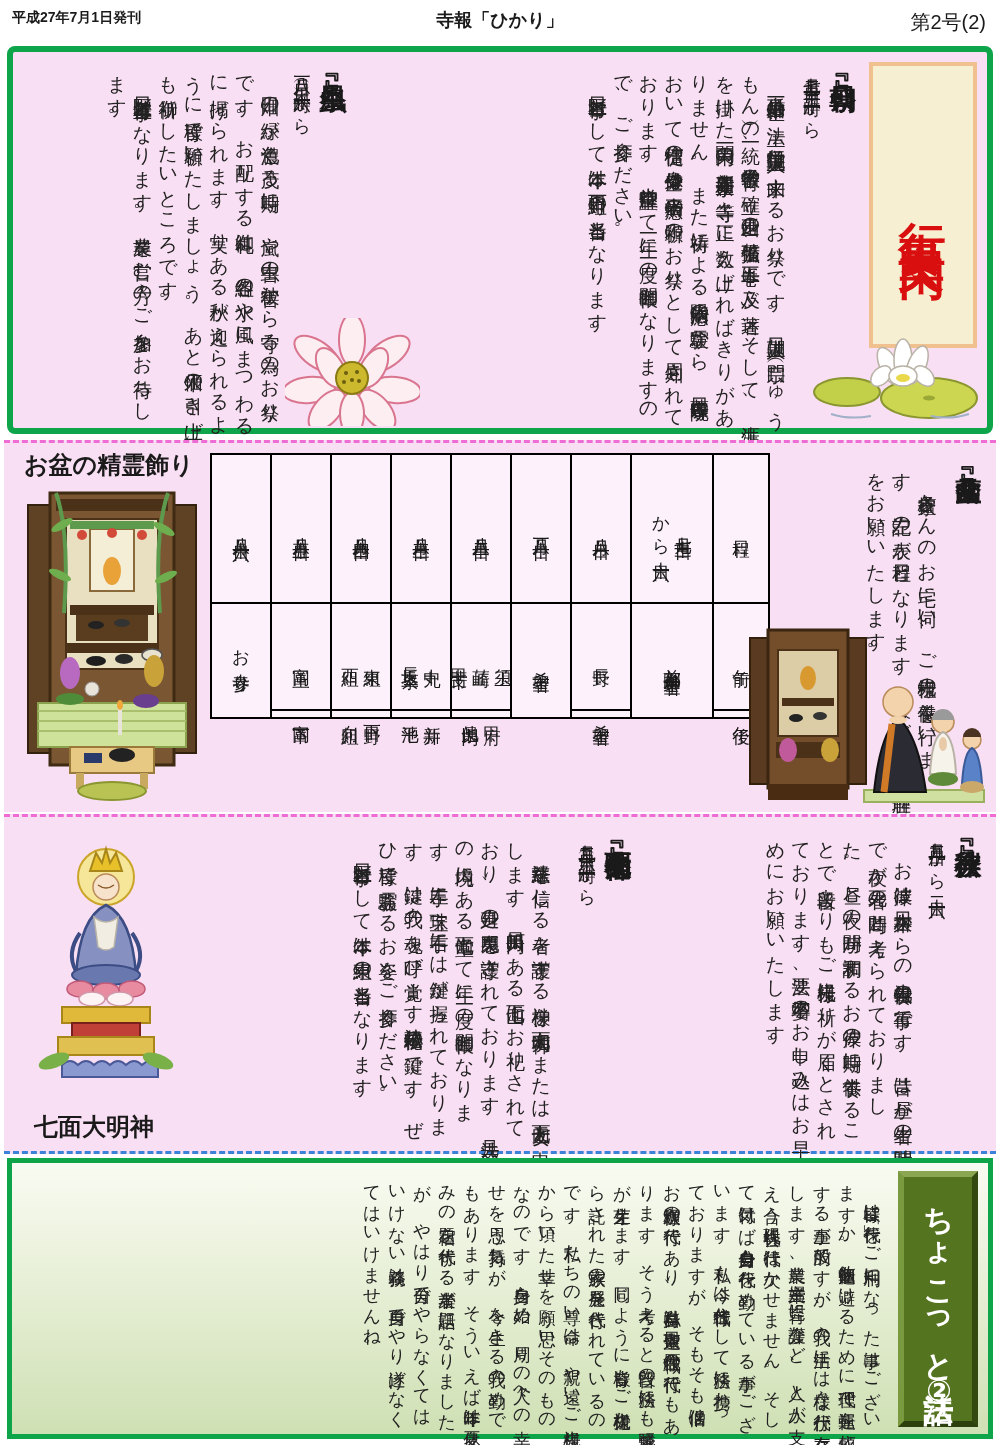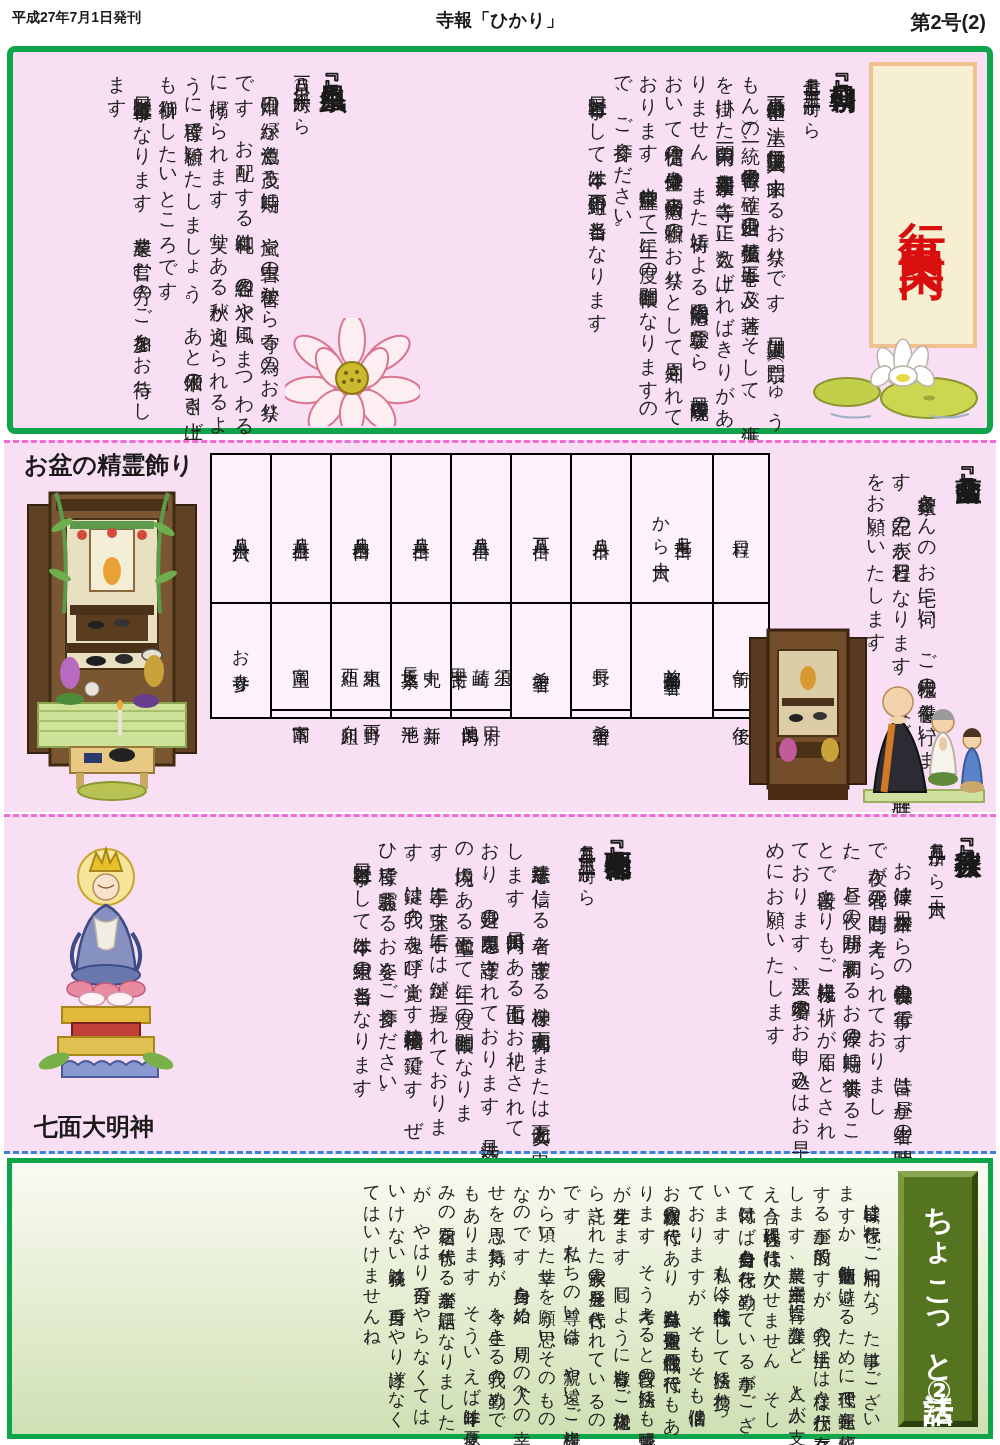--- a/index.html
+++ b/index.html
@@ -5,21 +5,21 @@
   html,body{margin:0;padding:0;background:#ffffff;}
   .page{position:relative;width:1000px;height:1445px;background:#ffffff;overflow:hidden;
         font-family:"Liberation Serif","DejaVu Serif",serif;color:#1a1a1a;}
   .sans{font-family:"Liberation Sans","DejaVu Sans",sans-serif;}
   .body-txt{writing-mode:vertical-rl;white-space:pre-line;font-size:19px;line-height:25.5px;
             letter-spacing:1px;color:#222;}
   
   .masthead{position:absolute;left:0;top:0;width:100%;height:44px;}
   .masthead .left{position:absolute;left:12px;top:9px;font-size:14px;font-weight:bold;}
   .masthead .center{position:absolute;left:0;right:0;top:8px;text-align:center;font-size:18px;font-weight:bold;}
-  .masthead .right{position:absolute;right:14px;top:9px;font-size:20px;font-weight:bold;}
+  .masthead .right{position:absolute;right:14px;top:9px;font-size:20px;font-weight:normal;}
   
   .sec1{position:absolute;left:7px;top:46px;width:986px;height:388px;box-sizing:border-box;
         background:#f9dff3;border:6px solid #0ea449;border-radius:8px;}
   .guide-banner{position:absolute;right:10px;top:10px;width:108px;height:286px;box-sizing:border-box;
         background:#f7efd2;border:4px solid #f0c global;border:4px solid #f0c08f;
         display:flex;align-items:center;justify-content:center;}
   .guide-banner span{writing-mode:vertical-rl;font-size:47px;font-weight:bold;color:#d90f0f;
         letter-spacing:10px;font-family:"Liberation Serif","DejaVu Serif",serif;}
   .head-block{position:absolute;writing-mode:vertical-rl;}
   .head-block .h-title{font-size:27px;font-weight:bold;line-height:36px;}

